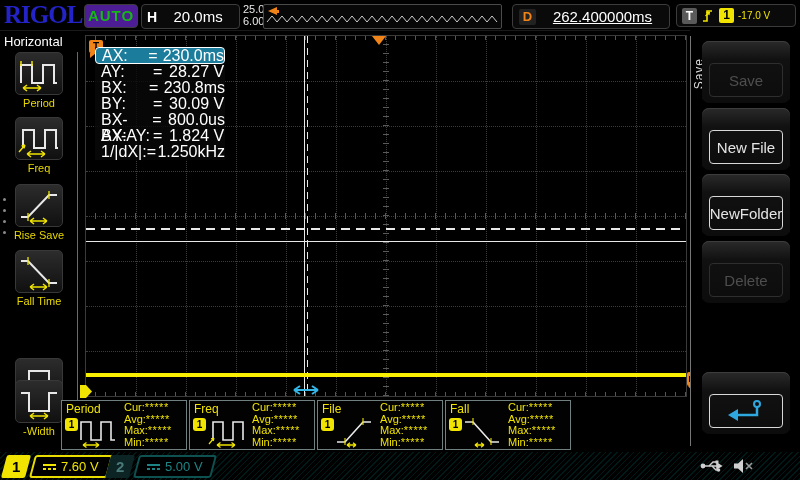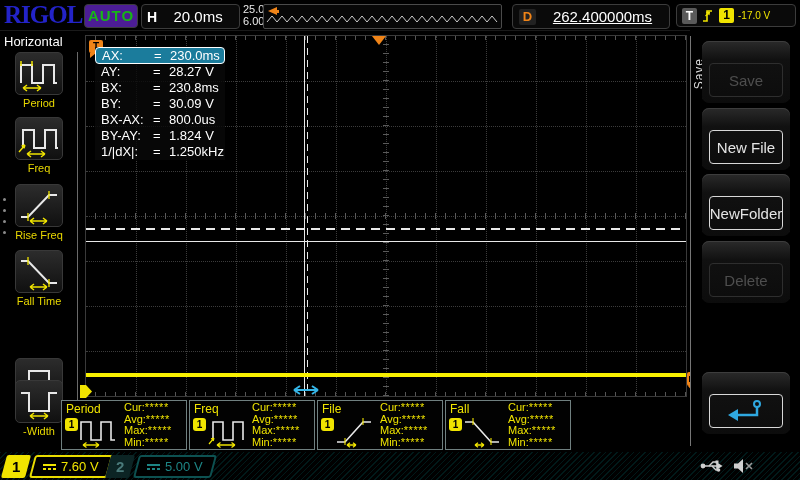--- a/index.html
+++ b/index.html
@@ -73,21 +73,21 @@
   .trigpos{position:absolute;left:286px;top:0;width:0;height:0;
          border-left:7px solid transparent;border-right:7px solid transparent;border-top:9px solid #f08418;}
   .triglevel{position:absolute;left:687px;top:372px;width:15px;height:22px;}
   .triglevel .box{width:15px;height:14px;background:#f08418;border-radius:2px;color:#000;font-size:10px;
          font-weight:bold;text-align:center;line-height:14px;transform-origin:center;}
   .triglevel .box span{display:inline-block;transform:rotate(-90deg);}
   .triglevel::after{content:"";position:absolute;left:1px;top:14px;width:0;height:0;
          border-left:6.5px solid transparent;border-right:6.5px solid transparent;border-top:7px solid #f08418;}
 
   
-  .cpanel{position:absolute;left:95px;top:47px;width:130px;background:rgba(8,8,8,0.82);font-size:13px;}
+  .cpanel{position:absolute;left:95px;top:47px;width:130px;background:rgba(8,8,8,0.82);font-size:16px;}
   .crow{display:flex;height:16px;line-height:16px;color:#fff;padding-left:6px;box-sizing:border-box;}
   .crow .cl{width:52px;}
   .crow .ce{width:16px;}
   .crow .cv{flex:1;}
   .crow.selected{background:#1b7c9c;border:1px solid #fff;border-radius:4px;height:17px;line-height:15px;}
 
   
   .rightmenu{position:absolute;left:690px;top:30px;width:110px;height:422px;background:#000;}
   .rm-line{position:absolute;left:0;top:6px;width:1px;height:410px;background:#777;}
   .rm-tab{position:absolute;left:2px;top:28px;writing-mode:vertical-rl;transform:rotate(180deg);
@@ -195,21 +195,21 @@
     </div>
 
     <div class="lm-item" style="top:154px;">
       <div class="lm-btn">
           <svg width="44" height="38">
         <path d="M4 30 h7 l21 -22 h8" stroke="#e8e8e8" stroke-width="2" fill="none"></path>
         <path d="M11 26 v8 M32 4 v8" stroke="#f0e400" stroke-width="1.3" fill="none"></path>
         <path d="M13 34 h17 M13 34 l4 -3 M13 34 l4 3 M30 34 l-4 -3 M30 34 l-4 3" stroke="#f0e400" stroke-width="1.5" fill="none"></path>
       </svg>
         </div>
-      <div class="lm-label">Rise Freq</div>
+      <div class="lm-label">Rise Save</div>
     </div>
 
     <div class="lm-item" style="top:220px;">
       <div class="lm-btn">
           <svg width="44" height="38">
         <path d="M4 8 h7 l21 22 h8" stroke="#e8e8e8" stroke-width="2" fill="none"></path>
         <path d="M11 4 v8 M32 26 v8" stroke="#f0e400" stroke-width="1.3" fill="none"></path>
         <path d="M13 34 h17 M13 34 l4 -3 M13 34 l4 3 M30 34 l-4 -3 M30 34 l-4 3" stroke="#f0e400" stroke-width="1.5" fill="none"></path>
       </svg>
         </div>

